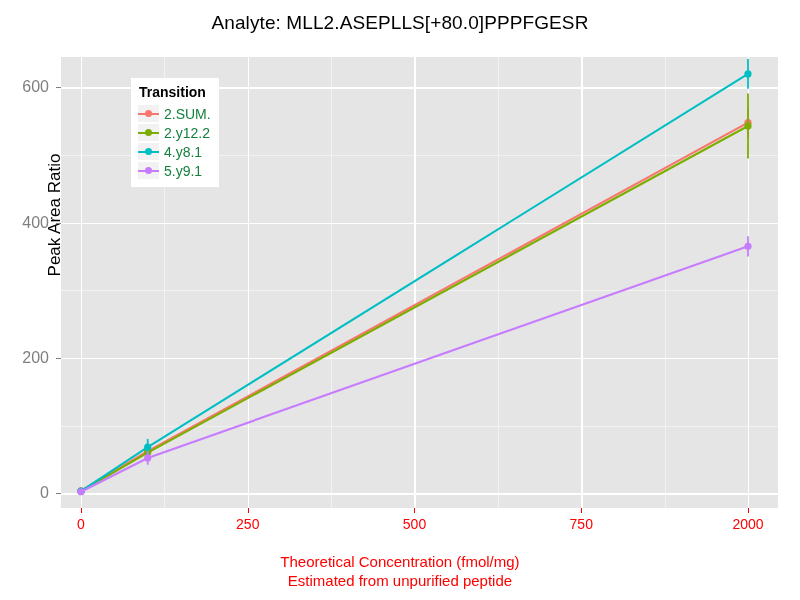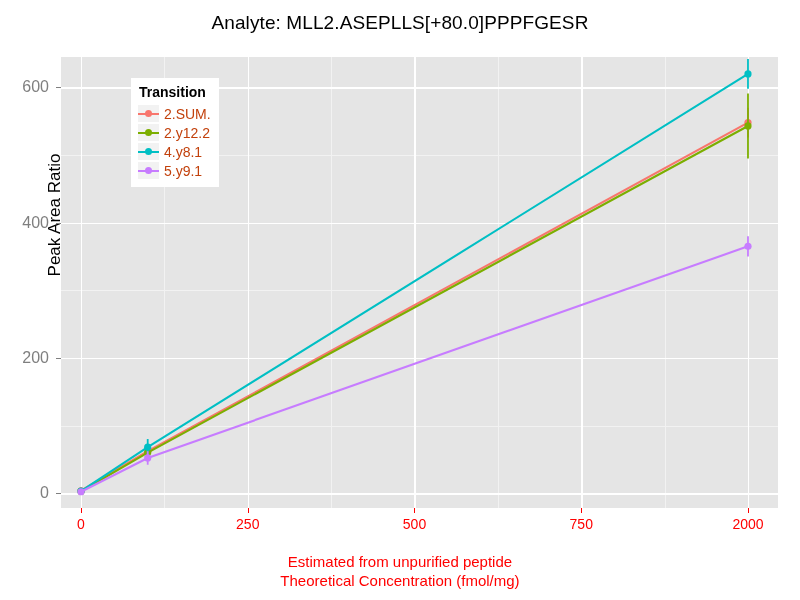--- a/index.html
+++ b/index.html
@@ -99,21 +99,21 @@
     margin-right:5px;
     background:#f2f2f2;
     flex:0 0 auto;
   }
   .legend-key .kline{
     position:absolute;left:0;top:8px;width:21px;height:1.6px;
   }
   .legend-key .kdot{
     position:absolute;left:7px;top:5px;width:7px;height:7px;border-radius:50%;
   }
-  .legend-label{font-size:14px;color:#c2410c;}
+  .legend-label{font-size:14px;color:#15803d;}
 
   svg.data{position:absolute;left:0;top:0;width:800px;height:600px;pointer-events:none;}
 </style>
 </head>
 <body>
 
 <div id="root">
 
   <div class="title">Analyte: MLL2.ASEPLLS[+80.0]PPPFGESR</div>
 
@@ -228,17 +228,17 @@
           <span class="legend-key">
             <span class="kline" style="background: rgb(199, 124, 255);"></span>
             <span class="kdot" style="background: rgb(199, 124, 255);"></span>
           </span>
           <span class="legend-label">5.y9.1</span>
         </div>
       </div>
   </div>
 
   <div class="xlab">
+    <div>Theoretical Concentration (fmol/mg)</div>
     <div>Estimated from unpurified peptide</div>
-    <div>Theoretical Concentration (fmol/mg)</div>
   </div>
 
 </div>
 
 </body></html>

